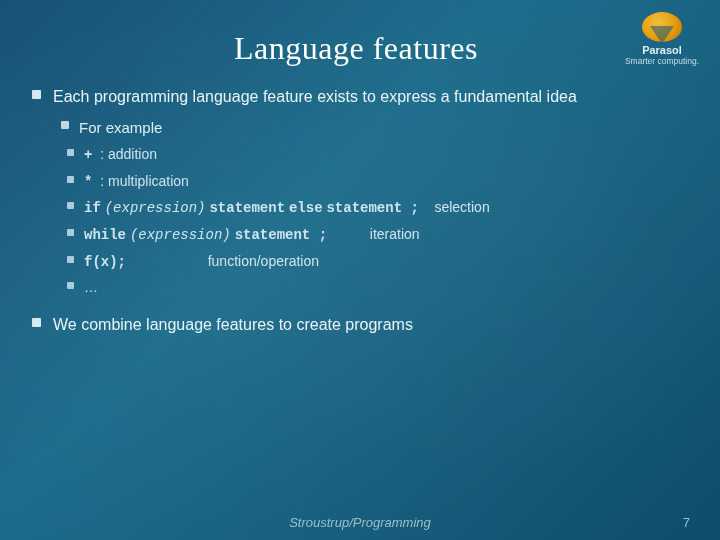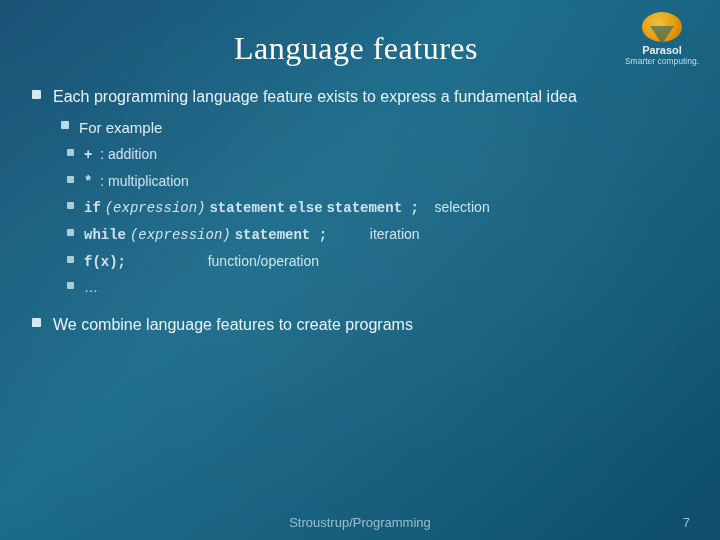--- a/index.html
+++ b/index.html
@@ -121,20 +121,21 @@
     .footer {
       position: absolute;
       bottom: 10px;
       left: 0;
       right: 0;
       display: flex;
       justify-content: center;
       align-items: center;
       color: #9bbfcc;
       font-size: 13px;
+      font-style: italic;
     }
 
     .page-number {
       position: absolute;
       bottom: 10px;
       right: 30px;
       color: #9bbfcc;
       font-size: 13px;
     }
 

